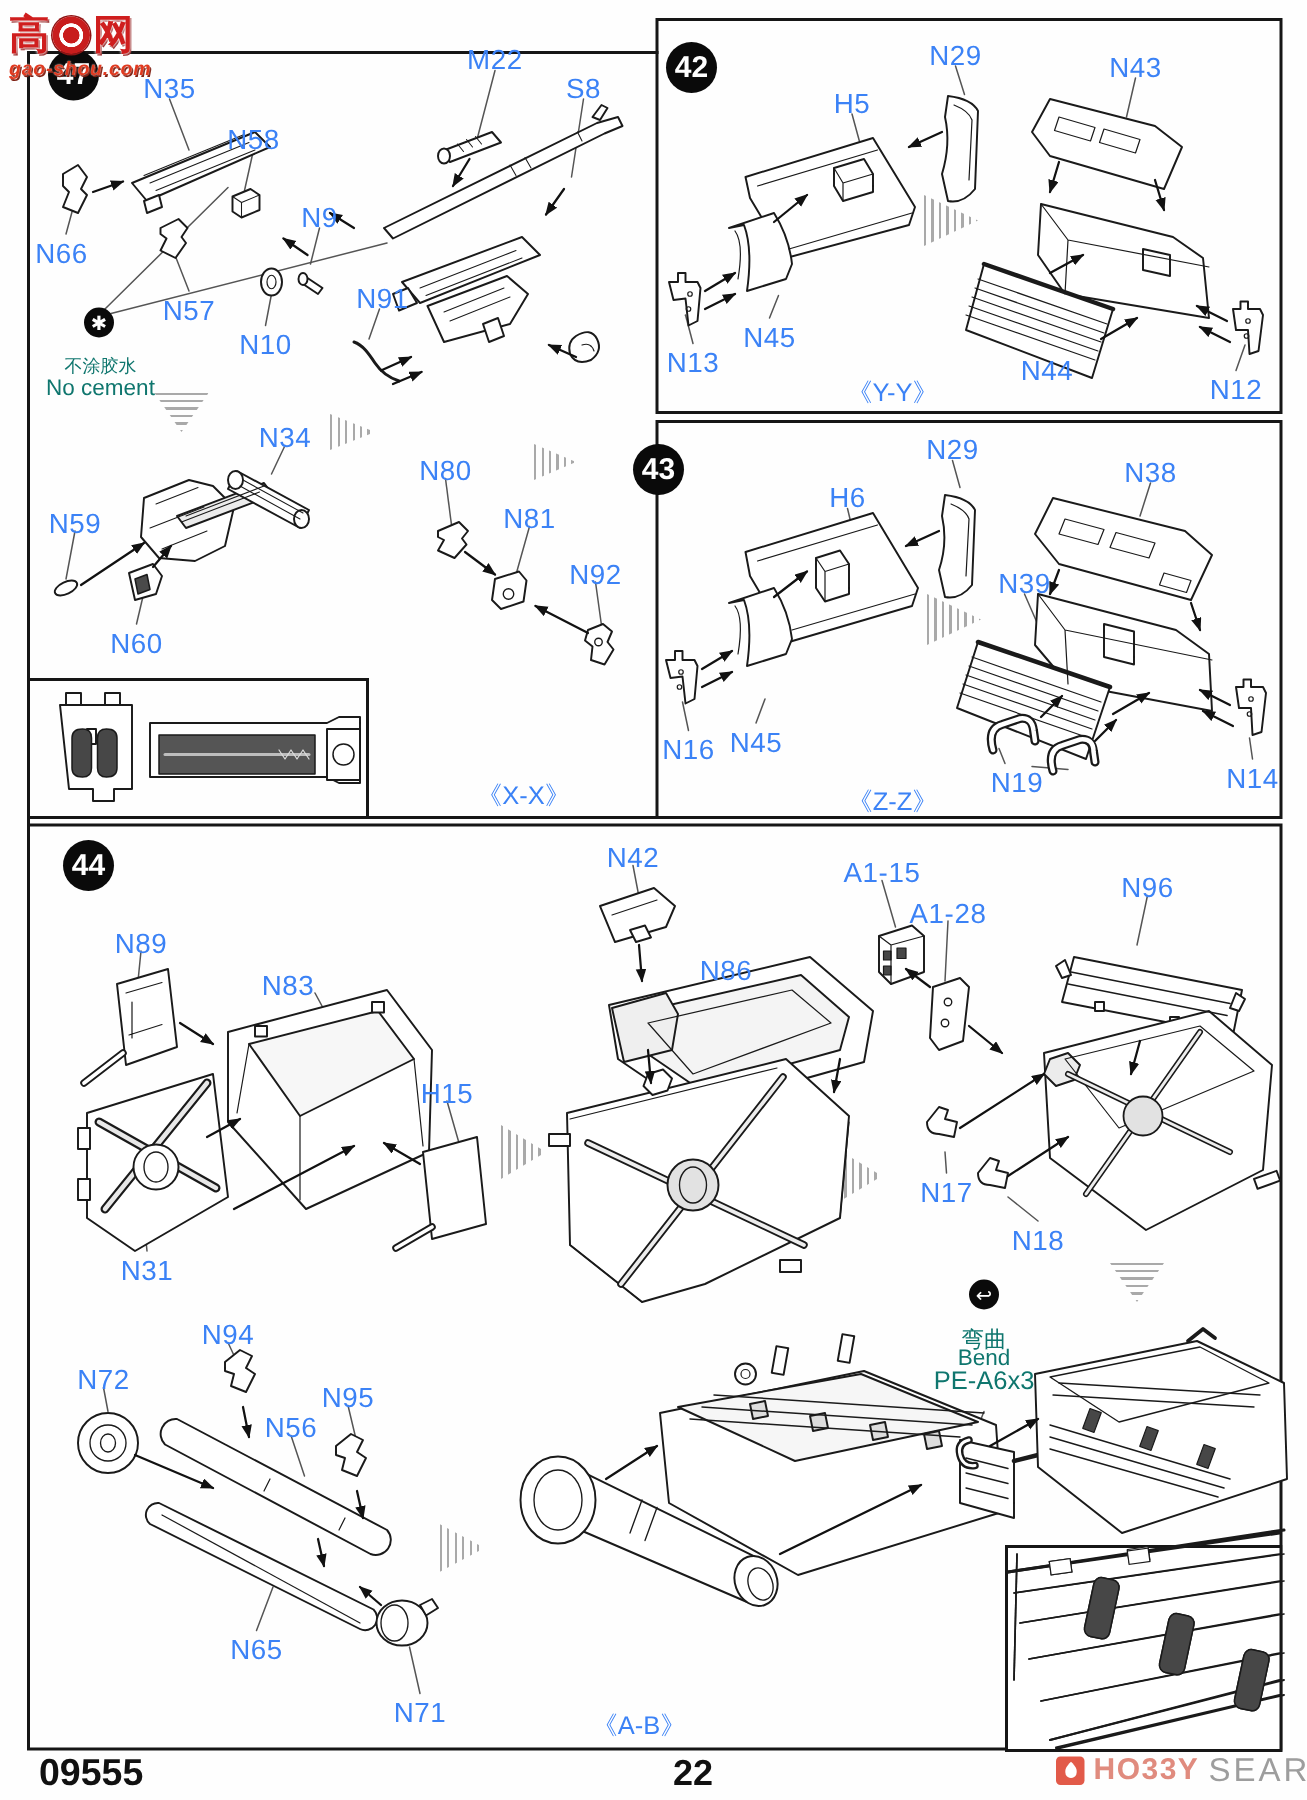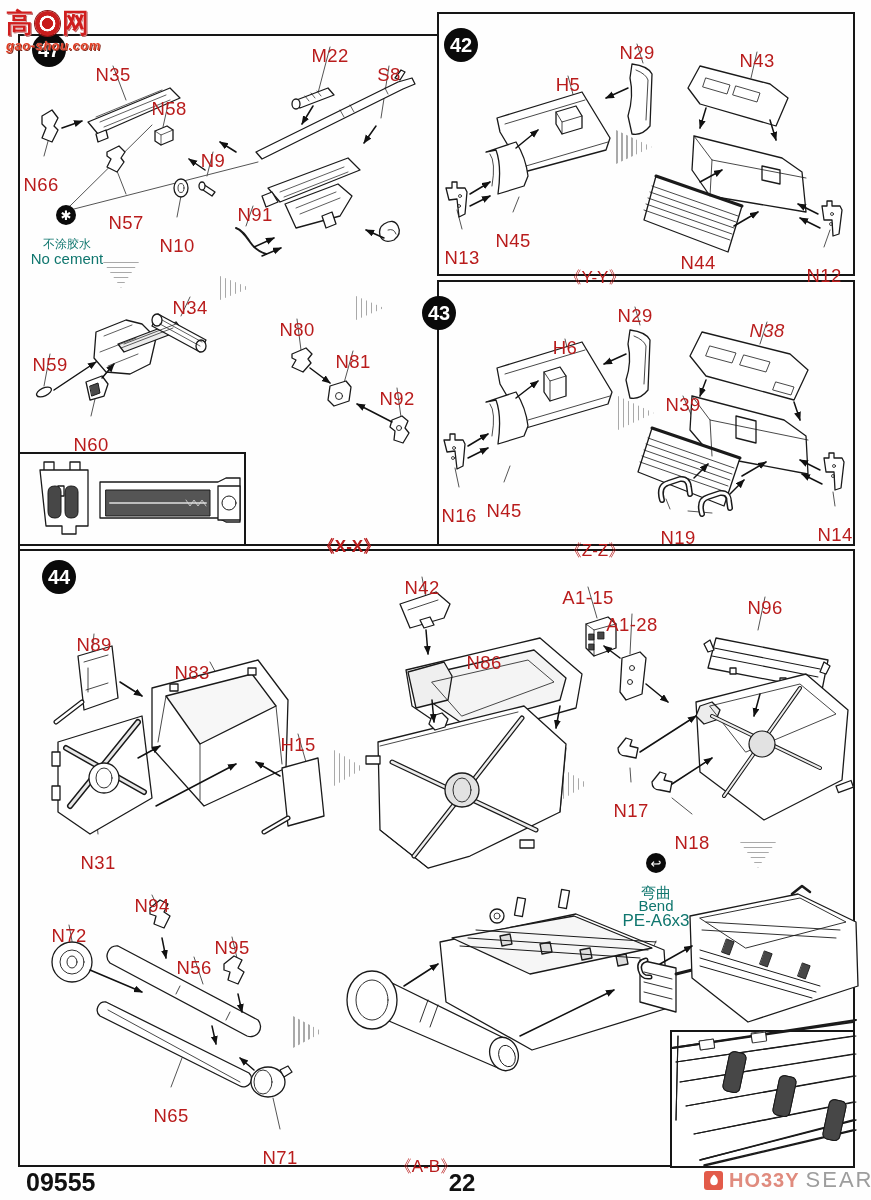--- a/index.html
+++ b/index.html
@@ -6,22 +6,22 @@
   .page{position:relative;width:871px;height:1200px;background:#fefefe;overflow:hidden;
         font-family:"Liberation Sans",sans-serif;color:#111;}
   
   .bl{position:absolute;background:#161616;}
   .bx{position:absolute;border:2px solid #161616;box-sizing:border-box;background:transparent;}
   
   .badge{position:absolute;width:34px;height:34px;border-radius:50%;background:#0a0a0a;color:#fff;
          display:flex;align-items:center;justify-content:center;font-size:20px;font-weight:bold;z-index:6;}
   
   .labels{position:absolute;inset:0;z-index:5;pointer-events:none;}
-  .part-label{position:absolute;transform:translateX(-50%);font-size:18.5px;color:#b91c1c;
-              white-space:nowrap;letter-spacing:.4px;margin-top:16px;}
+  .part-label{position:absolute;transform:translateX(-50%);font-size:18.5px;color:#3b82f6;
+              white-space:nowrap;letter-spacing:.4px;}
   .view-label{letter-spacing:0;}
   
   .sym-circle{position:absolute;width:20px;height:20px;border-radius:50%;background:#0a0a0a;color:#fff;
               display:flex;align-items:center;justify-content:center;font-size:13px;z-index:6;}
   .sym-text{position:absolute;transform:translateX(-50%);white-space:nowrap;z-index:6;color:#0f766e;}
   
   .hatch{position:absolute;opacity:.85;z-index:2;}
   .hatch-right{background:repeating-linear-gradient(90deg,#9a9a9a 0 1.5px,transparent 1.5px 5px);
                clip-path:polygon(0 0,0 100%,100% 50%);}
   .hatch-left{background:repeating-linear-gradient(90deg,#9a9a9a 0 1.5px,transparent 1.5px 5px);
@@ -512,36 +512,36 @@
       <span class="part-label" style="left: 41px; top: 158px;">N66</span>
       <span class="part-label" style="left: 126px; top: 196px;">N57</span>
       <span class="part-label" style="left: 177px; top: 219px;">N10</span>
       <span class="part-label" style="left: 255px; top: 188px;">N91</span>
       <span class="part-label" style="left: 190px; top: 281px;">N34</span>
       <span class="part-label" style="left: 50px; top: 338px;">N59</span>
       <span class="part-label" style="left: 91px; top: 418px;">N60</span>
       <span class="part-label" style="left: 297px; top: 303px;">N80</span>
       <span class="part-label" style="left: 353px; top: 335px;">N81</span>
       <span class="part-label" style="left: 397px; top: 372px;">N92</span>
-      <span class="part-label view-label" style="left: 349px; top: 519px; font-size: 17px; font-weight: bold;">《X-X》</span>
+      <span class="part-label view-label" style="left: 349px; top: 519px; font-size: 17px;">《X-X》</span>
     </div>
   <div class="labels">
       <span class="part-label" style="left: 637px; top: 26px;">N29</span>
       <span class="part-label" style="left: 568px; top: 58px;">H5</span>
       <span class="part-label" style="left: 757px; top: 34px;">N43</span>
       <span class="part-label" style="left: 513px; top: 214px;">N45</span>
       <span class="part-label" style="left: 462px; top: 231px;">N13</span>
       <span class="part-label" style="left: 698px; top: 236px;">N44</span>
       <span class="part-label" style="left: 824px; top: 249px;">N12</span>
       <span class="part-label view-label" style="left: 595px; top: 250px; font-size: 17px;">《Y-Y》</span>
     </div>
   <div class="labels">
       <span class="part-label" style="left: 635px; top: 289px;">N29</span>
       <span class="part-label" style="left: 565px; top: 321px;">H6</span>
-      <span class="part-label" style="left: 767px; top: 304px; font-style: italic;">N38</span>
+      <span class="part-label" style="left: 767px; top: 304px;">N38</span>
       <span class="part-label" style="left: 683px; top: 378px;">N39</span>
       <span class="part-label" style="left: 504px; top: 484px;">N45</span>
       <span class="part-label" style="left: 459px; top: 489px;">N16</span>
       <span class="part-label" style="left: 678px; top: 511px;">N19</span>
       <span class="part-label" style="left: 835px; top: 508px;">N14</span>
       <span class="part-label view-label" style="left: 595px; top: 523px; font-size: 17px;">《Z-Z》</span>
     </div>
   <div class="labels">
       <span class="part-label" style="left: 422px; top: 561px;">N42</span>
       <span class="part-label" style="left: 588px; top: 571px;">A1-15</span>

